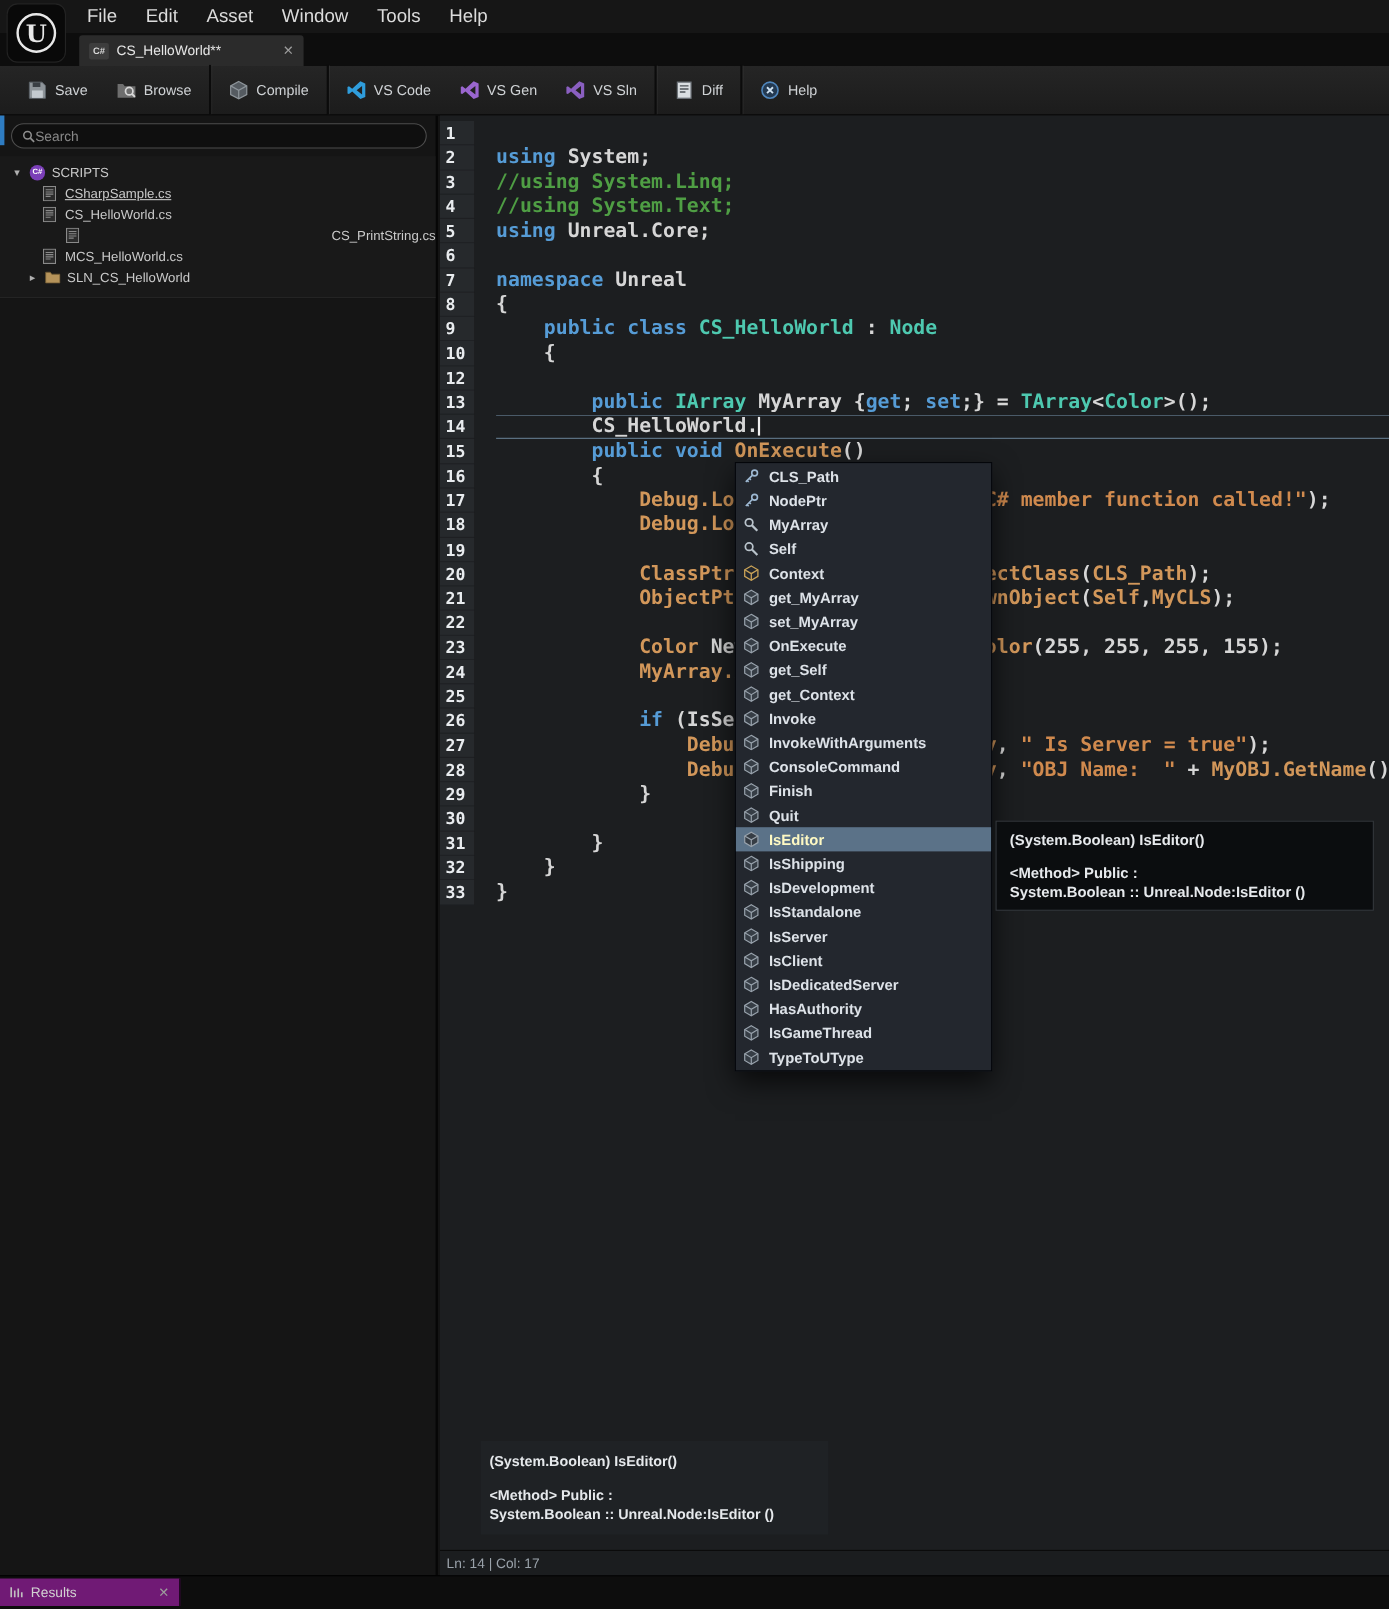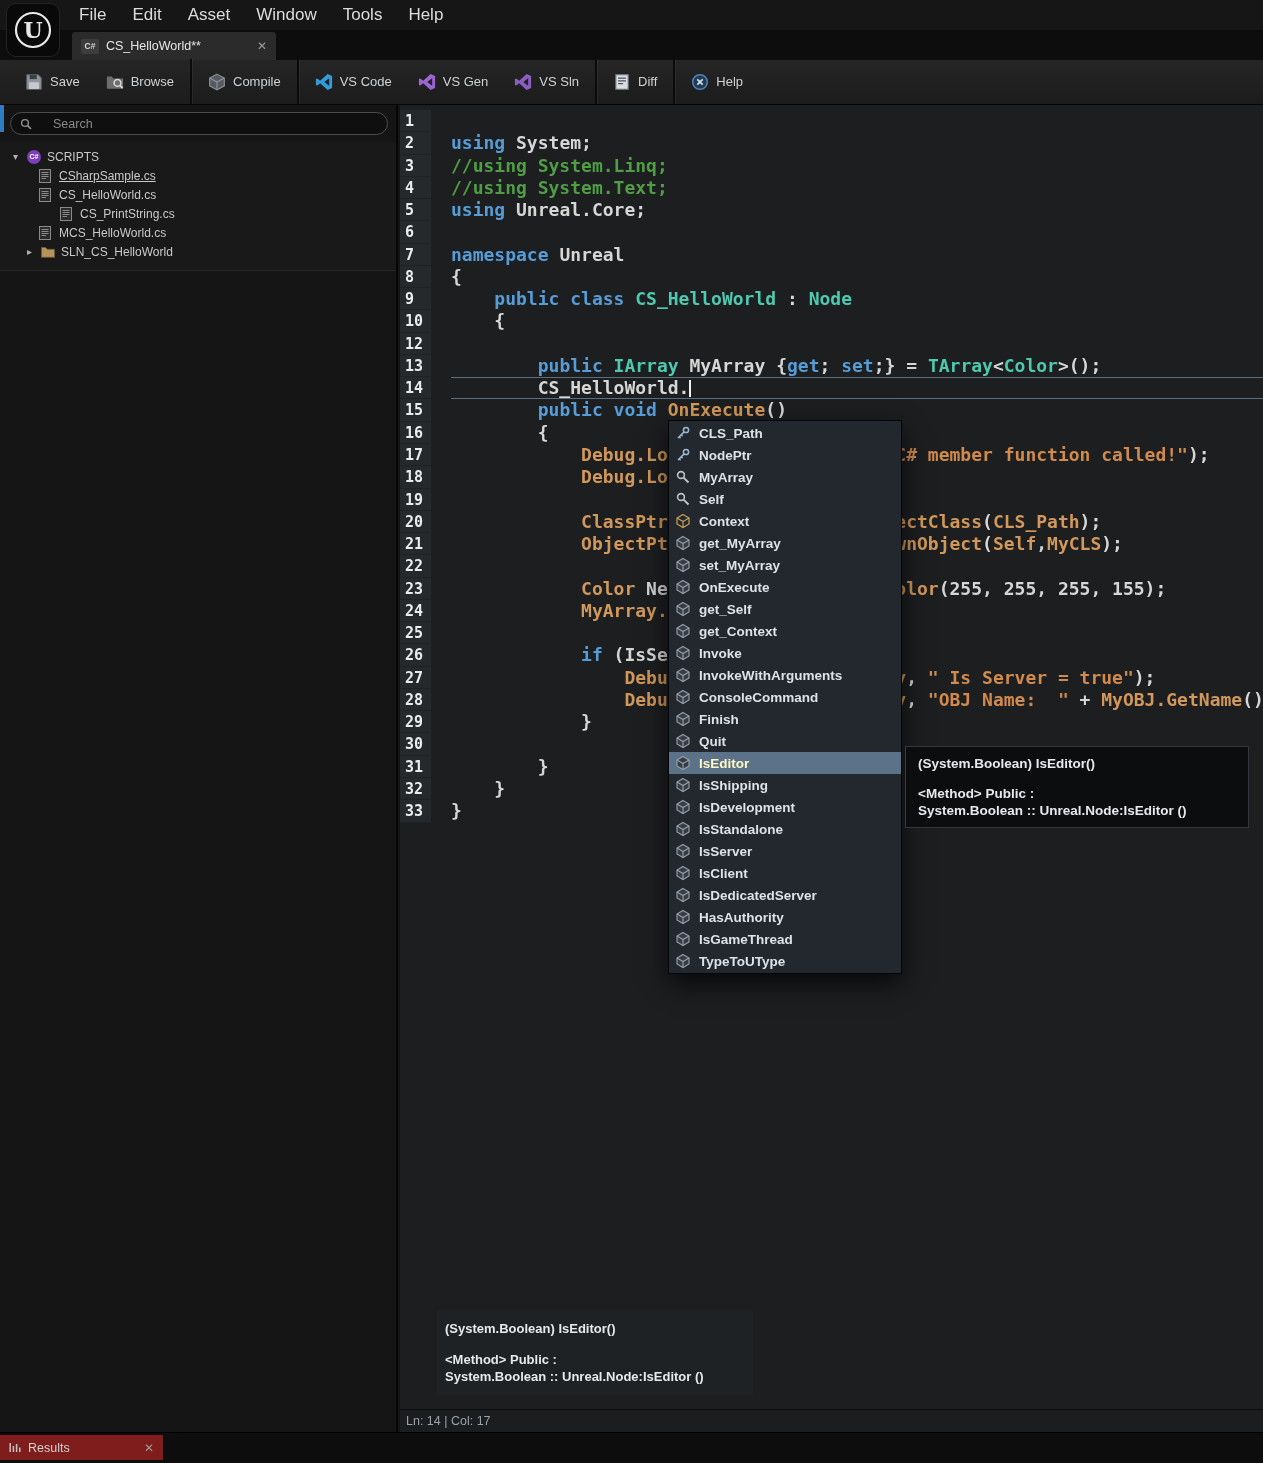--- a/index.html
+++ b/index.html
@@ -20,21 +20,21 @@
 
 .toolbar{position:absolute;left:0;top:60px;width:100%;height:45px;background:linear-gradient(#252525,#1c1c1c);border-bottom:1px solid #050505;display:flex;align-items:flex-end;padding-left:12px}
 .tb-btn{display:flex;align-items:center;gap:7px;padding:0 13px;height:45px;color:#cfd2d5;font-size:13px;cursor:default}
 .tb-icon{width:18px;height:18px;display:inline-flex}
 .tb-icon svg{width:18px;height:18px}
 .tb-sep{width:2px;height:45px;background:#0b0b0b;margin:0 3px;box-shadow:1px 0 0 rgba(255,255,255,.05)}
 
 
 .sidebar{position:absolute;left:0;top:105px;width:398px;height:1327px;background:#151515;border-right:2px solid #060606}
 .focus-accent{position:absolute;left:0;top:0;width:4px;height:27px;background:#2e7cc2}
-.search{margin:7px 8px 7px 10px;height:23px;background:#0f0f0f;border:1px solid #4d4d4d;border-radius:12px;display:flex;align-items:center;gap:21px;padding:0 9px}
+.search{margin:7px 8px 7px 10px;height:23px;background:#0f0f0f;border:1px solid #4d4d4d;border-radius:12px;display:flex;align-items:center;gap:0;padding:0 9px}
 .search svg{flex:0 0 12px}
 .search input{flex:1;background:none;border:none;outline:none;color:#cfcfcf;font-size:12.5px;font-family:"Liberation Sans",sans-serif}
 .search input::placeholder{color:#888}
 .tree{background:#191919;border-bottom:1px solid #242424;padding:5px 0 9px}
 .tree-row{height:19px;display:flex;align-items:center;gap:6px;font-size:12px;color:#c9c9c9;cursor:default}
 .tree-row .chev{color:#b0b0b0;font-size:10px;width:11px;text-align:center;flex:0 0 11px}
 .cs-circle{width:14px;height:14px;border-radius:50%;background:#7b3fb8;color:#fff;font-size:7px;font-weight:bold;display:flex;align-items:center;justify-content:center;flex:0 0 14px}
 .tree-ico{display:inline-flex;flex:0 0 14px}
 
 
@@ -58,21 +58,21 @@
 .tooltip{position:absolute;left:905px;top:746px;width:344px;background:#0b0d0f;border:1px solid #34383c;padding:9px 12px;z-index:21;color:#e6e9ec;font-weight:bold;font-size:13.5px}
 .tooltip .sig{margin-bottom:15px}
 .tooltip .def{margin-top:2px}
 .bottom-info{position:absolute;left:437px;top:1310px;width:316px;background:#1f2225;padding:11px 6px 11px 8px;color:#e6e9ec;font-weight:bold;font-size:13px;z-index:3}
 .bottom-info .sig{margin-bottom:16px}
 .bottom-info .def{margin-top:2px}
 
 
 .statusbar{position:absolute;left:400px;top:1409px;width:863px;height:23px;background:#1b1d1f;border-top:1px solid #0b0b0b;color:#9aa2aa;font-size:12.5px;display:flex;align-items:center;padding-left:6px;z-index:4}
 .bottombar{position:absolute;left:0;top:1432px;width:100%;height:31px;background:#0d0d0d;border-top:1px solid #000}
-.results-tab{position:absolute;left:0;top:2px;width:164px;height:25px;background:#7f1d1d;display:flex;align-items:center;gap:7px;padding:0 9px;font-size:12.5px;color:#d2d2d2;border-right:1px solid #000}
+.results-tab{position:absolute;left:0;top:2px;width:164px;height:25px;background:#701a75;display:flex;align-items:center;gap:7px;padding:0 9px;font-size:12.5px;color:#d2d2d2;border-right:1px solid #000}
 .results-close{margin-left:auto;color:#9c9c9c;font-size:12px}
 </style>
 </head>
 <body>
 
 <div class="root">
 
   <div class="logo">
     <svg width="44" height="44" viewBox="0 0 44 44">
       <circle cx="22" cy="22" r="17" fill="none" stroke="#e8e8e8" stroke-width="2.2"></circle>
@@ -201,21 +201,21 @@
         </div>
         <div class="tree-row" style="padding-left: 39px;">
           <span class="tree-ico">
             <svg viewBox="0 0 12 14" width="12" height="14">
               <rect x="0.5" y="0.5" width="11" height="13" fill="#2b2b2b" stroke="#8a8a8a"></rect>
               <path d="M2.5 3.5h7M2.5 5.5h7M2.5 7.5h7M2.5 9.5h4.5" stroke="#8a8a8a"></path>
             </svg>
           </span>
           <span>CS_HelloWorld.cs</span>
         </div>
-        <div class="tree-row" style="padding-left: 60px;">
+        <div class="tree-row" style="padding-left: 60px; justify-content: space-between;">
           <span class="tree-ico">
             <svg viewBox="0 0 12 14" width="12" height="14">
               <rect x="0.5" y="0.5" width="11" height="13" fill="#2b2b2b" stroke="#8a8a8a"></rect>
               <path d="M2.5 3.5h7M2.5 5.5h7M2.5 7.5h7M2.5 9.5h4.5" stroke="#8a8a8a"></path>
             </svg>
           </span>
           <span>CS_PrintString.cs</span>
         </div>
         <div class="tree-row" style="padding-left: 39px;">
           <span class="tree-ico">

